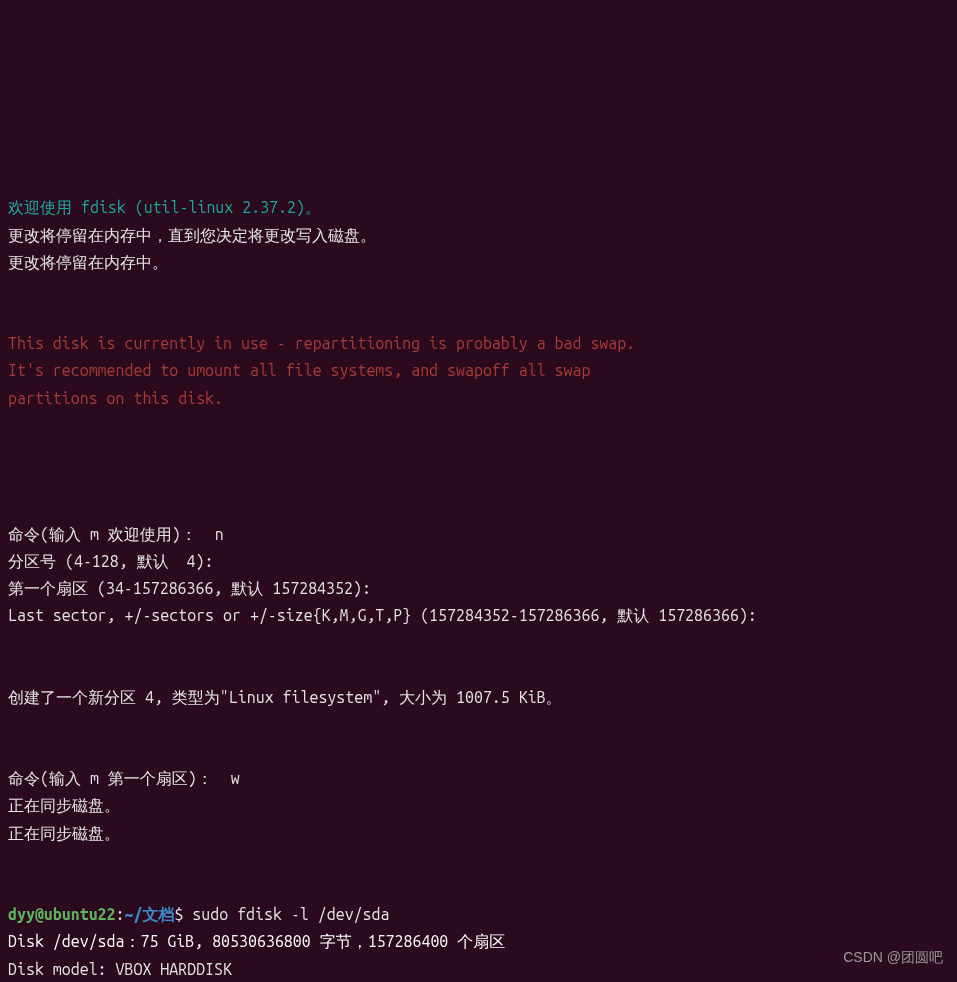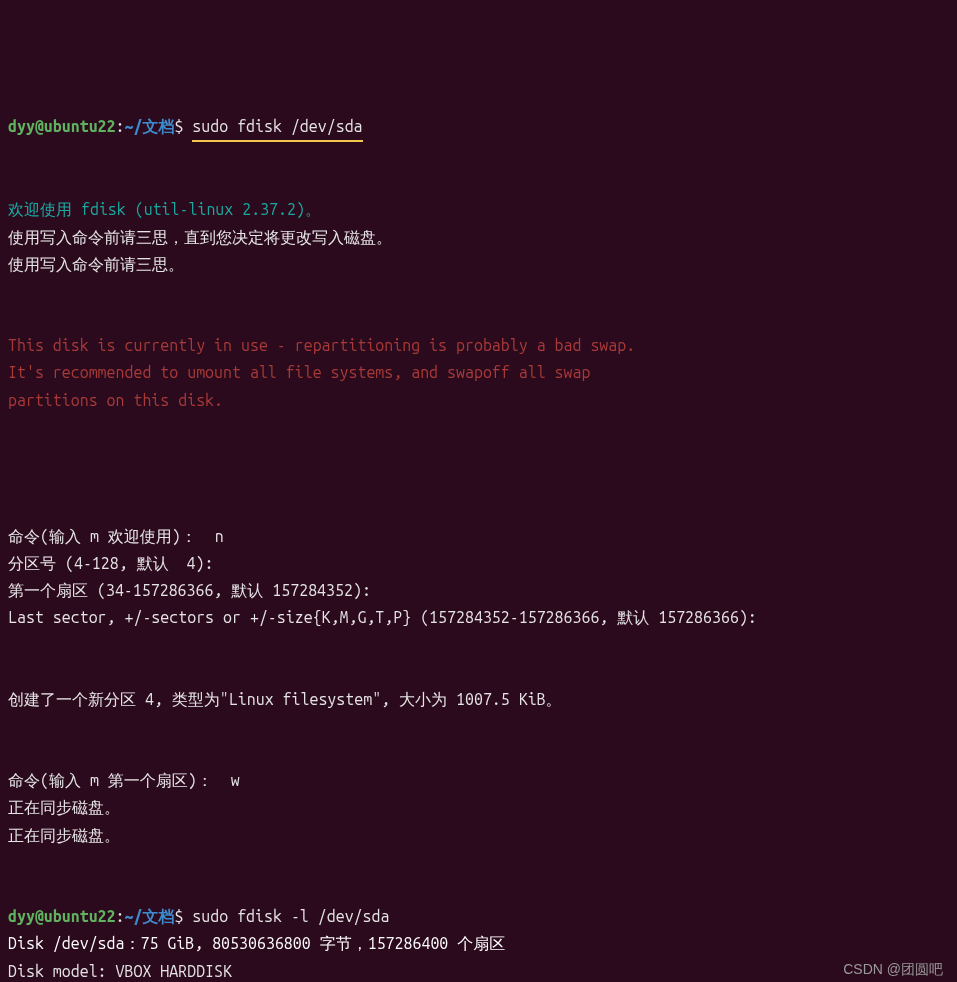--- a/index.html
+++ b/index.html
@@ -27,37 +27,37 @@
     border-bottom: 2px solid #f2c94c;
     display: inline-block;
   }
   .welcome { color: #1aa9a0; }
   .regular { color: #e5e5e5; }
   .warning { color: #a83a37; }
   .dollar { color: #e5e5e5; }
   .label-bold { font-weight: normal; color: #ffffff; }
   .watermark {
     position: absolute;
-    bottom: 0;
+    bottom: 12px;
     right: 14px;
     color: #9a9a9a;
     font-size: 14px;
     font-family: sans-serif;
   }
 </style>
 </head>
 <body>
 
 
 
-<div><span><span class="prompt-user">dyy@ubuntu22</span><span class="regular">:</span><span class="prompt-path">~/文档</span><span class="dollar">$ </span><span class="cmd-highlight">sudo fdisk /dev/sda</span></span>
+<div>
 <br>
 <span class="welcome">欢迎使用 fdisk (util-linux 2.37.2)。</span>
-<span class="regular">使用写入命令前请三思，直到您决定将更改写入磁盘。</span>
-<span class="regular">使用写入命令前请三思。</span>
+<span class="regular">更改将停留在内存中，直到您决定将更改写入磁盘。</span>
+<span class="regular">更改将停留在内存中。</span>
 <br>
 <span class="warning">This disk is currently in use - repartitioning is probably a bad swap.</span>
 <span class="warning">It's recommended to umount all file systems, and swapoff all swap</span>
 <span class="warning">partitions on this disk.</span>
 <br>
 <br>
 <span class="regular">命令(输入 m 欢迎使用)：  n</span>
 <span class="regular">分区号 (4-128, 默认  4): </span>
 <span class="regular">第一个扇区 (34-157286366, 默认 157284352): </span>
 <span class="regular">Last sector, +/-sectors or +/-size{K,M,G,T,P} (157284352-157286366, 默认 157286366): </span>

